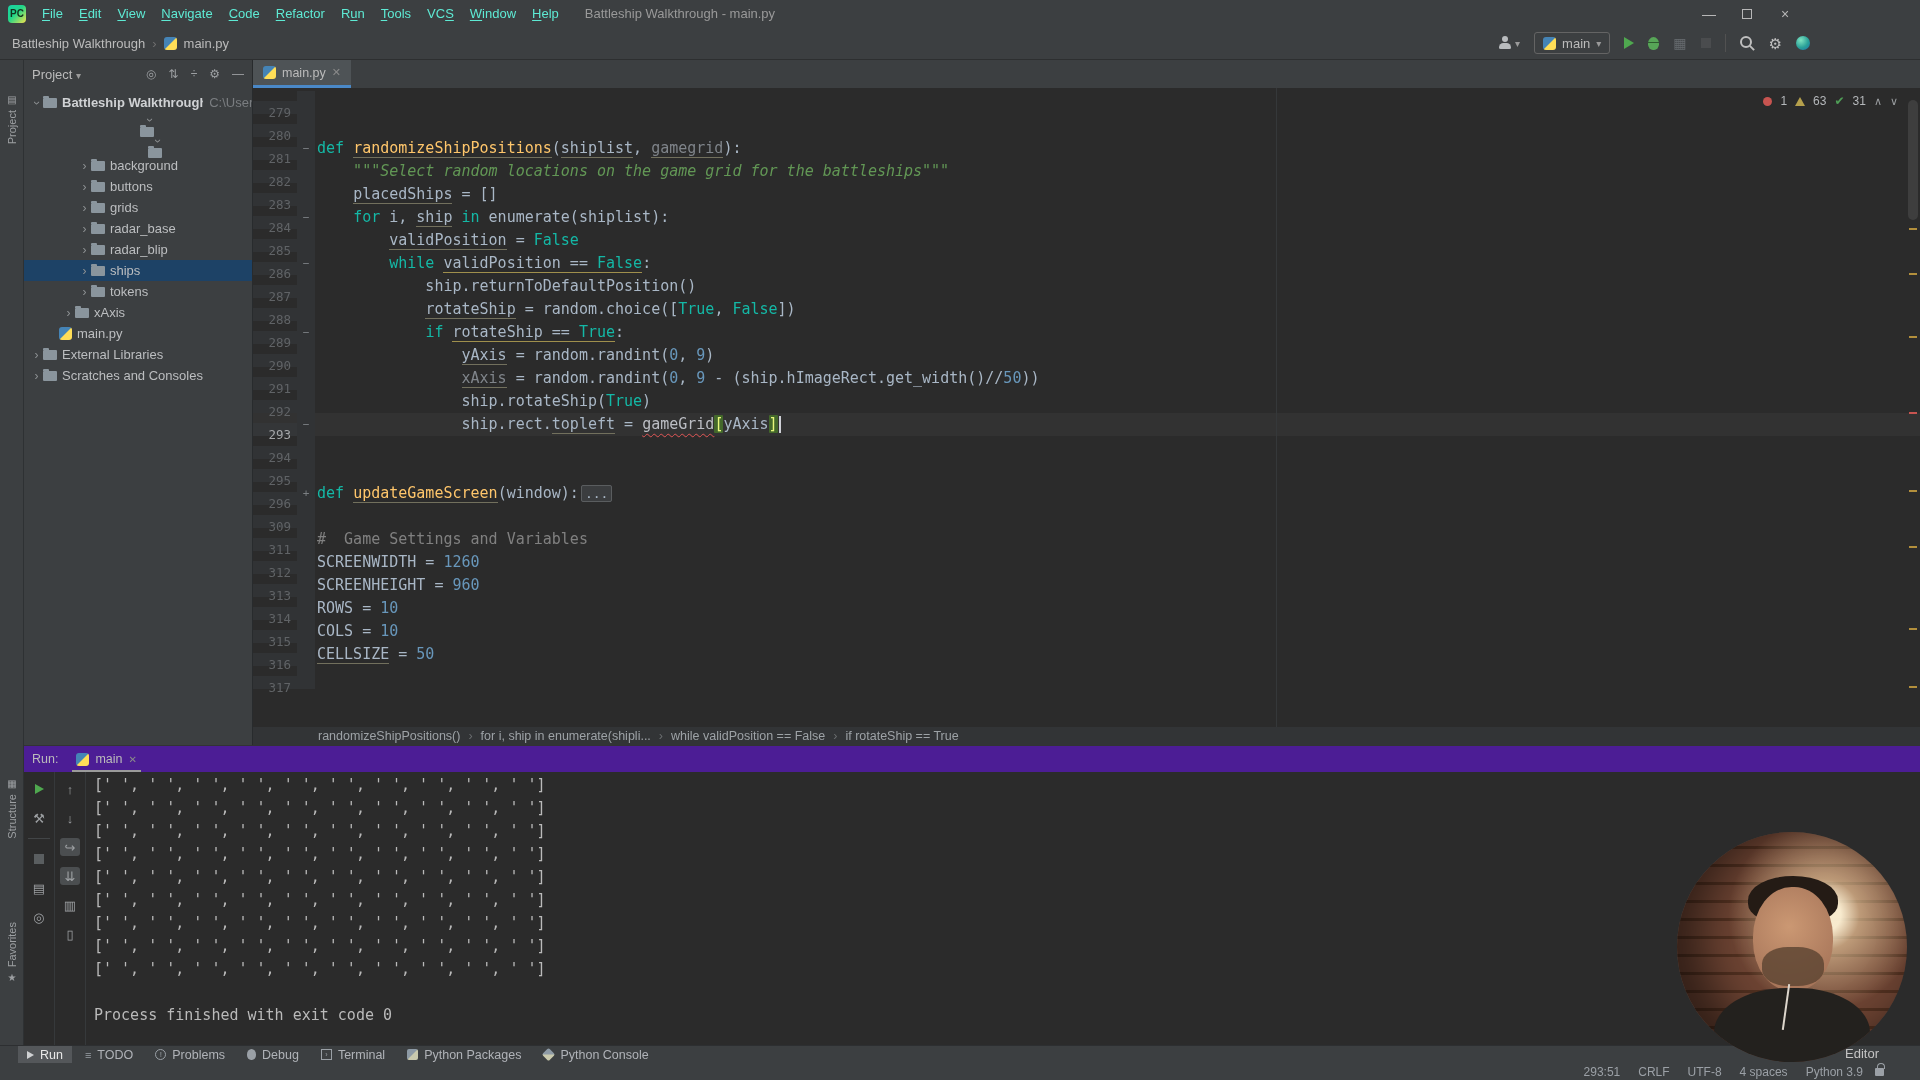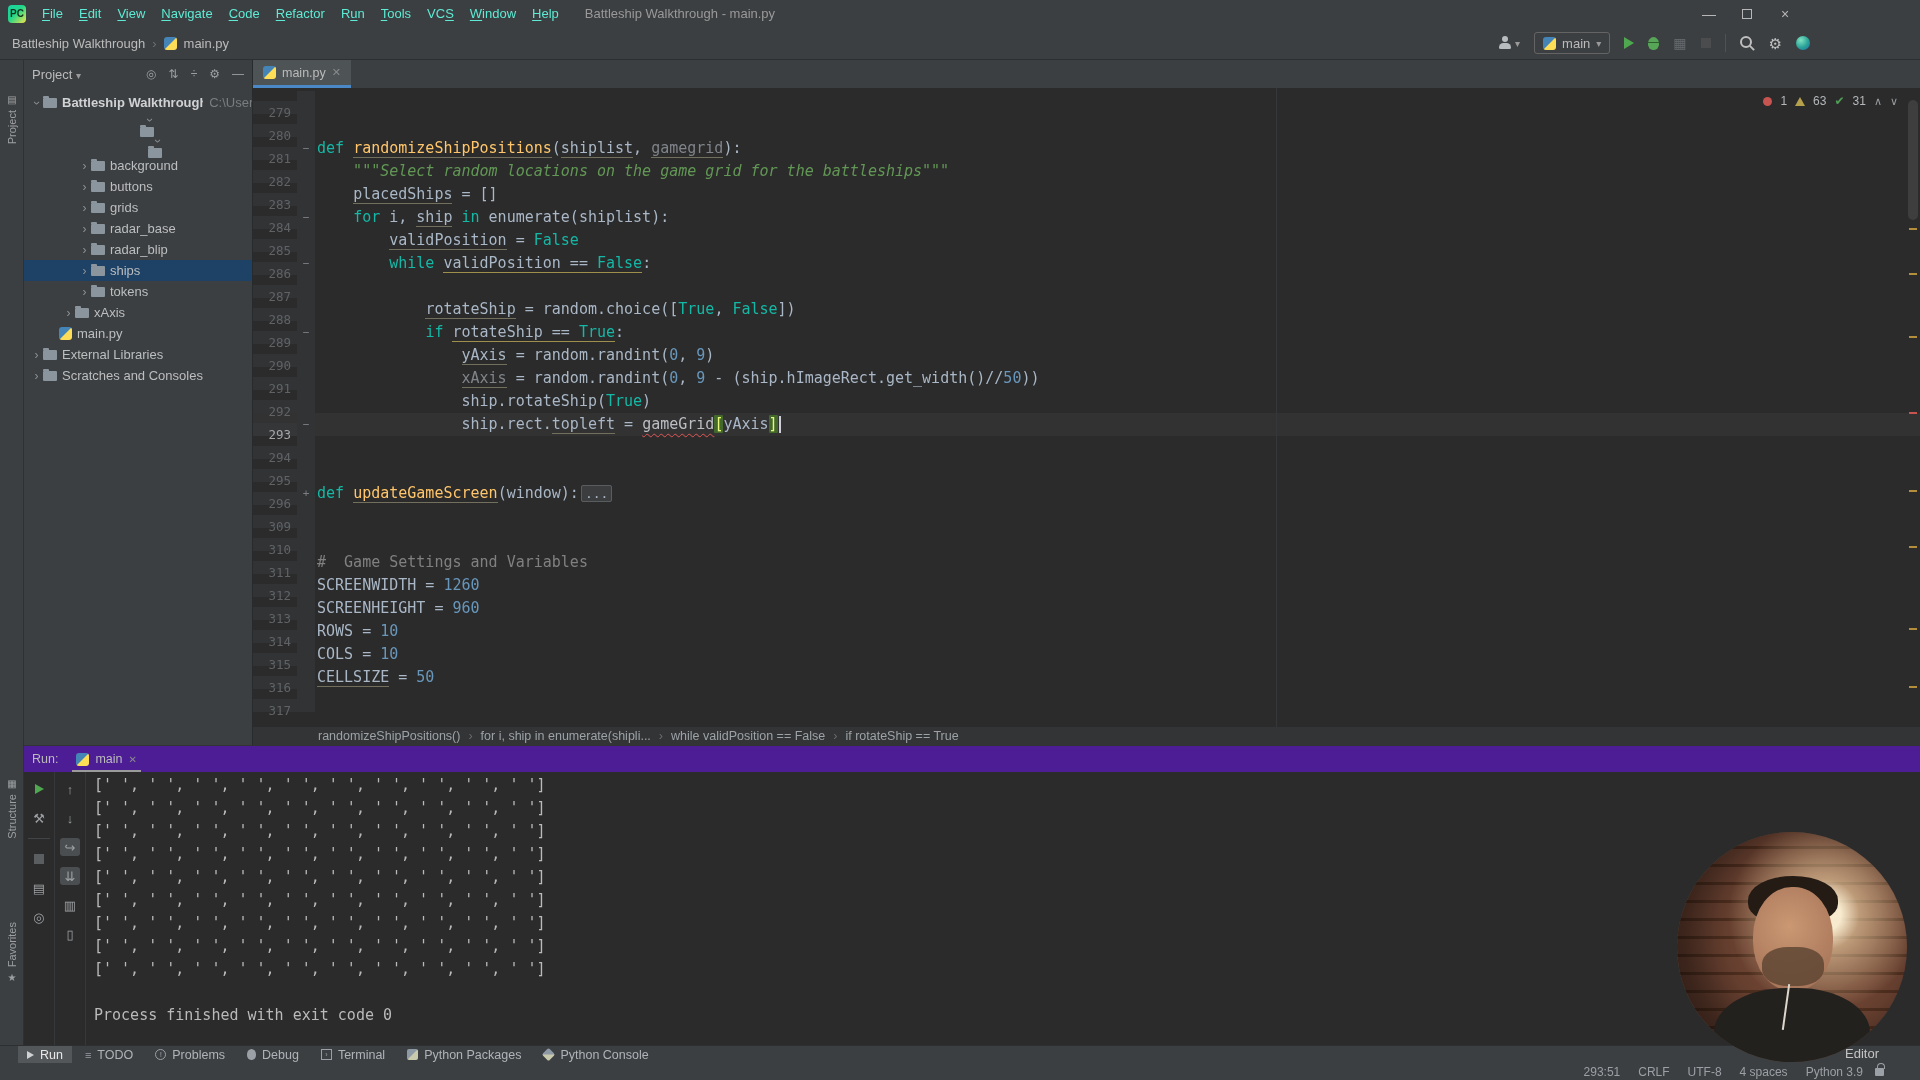--- a/index.html
+++ b/index.html
@@ -354,20 +354,21 @@
             <span class="tx"><span class="tk p">        </span><span class="tk p u">validPosition</span><span class="tk p"> = </span><span class="tk k">False</span></span>
           </div>
           <div class="cl">
             <span class="ln">286</span>
             <span class="fd">−</span>
             <span class="tx"><span class="tk p">        </span><span class="tk k">while</span><span class="tk p"> </span><span class="tk p w">validPosition == </span><span class="tk k w">False</span><span class="tk p">:</span></span>
           </div>
           <div class="cl">
             <span class="ln">287</span>
             <span class="fd"></span>
+            <span class="tx"><span class="tk p">            ship.returnToDefaultPosition()</span></span>
           </div>
           <div class="cl">
             <span class="ln">288</span>
             <span class="fd"></span>
             <span class="tx"><span class="tk p">            </span><span class="tk p u">rotateShip</span><span class="tk p"> = random.choice([</span><span class="tk k">True</span><span class="tk p">, </span><span class="tk k">False</span><span class="tk p">])</span></span>
           </div>
           <div class="cl">
             <span class="ln">289</span>
             <span class="fd">−</span>
             <span class="tx"><span class="tk p">            </span><span class="tk k">if</span><span class="tk p"> </span><span class="tk p w">rotateShip == </span><span class="tk k w">True</span><span class="tk p">:</span></span>
@@ -402,25 +403,20 @@
             <span class="fd"></span>
             <span class="tx"></span>
           </div>
           <div class="cl">
             <span class="ln">296</span>
             <span class="fd">+</span>
             <span class="tx"><span class="tk k">def </span><span class="tk f u">updateGameScreen</span><span class="tk p">(window):</span><span class="tk fold">...</span></span>
           </div>
           <div class="cl">
             <span class="ln">309</span>
-            <span class="fd"></span>
-            <span class="tx"></span>
-          </div>
-          <div class="cl">
-            <span class="ln">310</span>
             <span class="fd"></span>
             <span class="tx"></span>
           </div>
           <div class="cl">
             <span class="ln">311</span>
             <span class="fd"></span>
             <span class="tx"><span class="tk c">#  Game Settings and Variables</span></span>
           </div>
           <div class="cl">
             <span class="ln">312</span>

